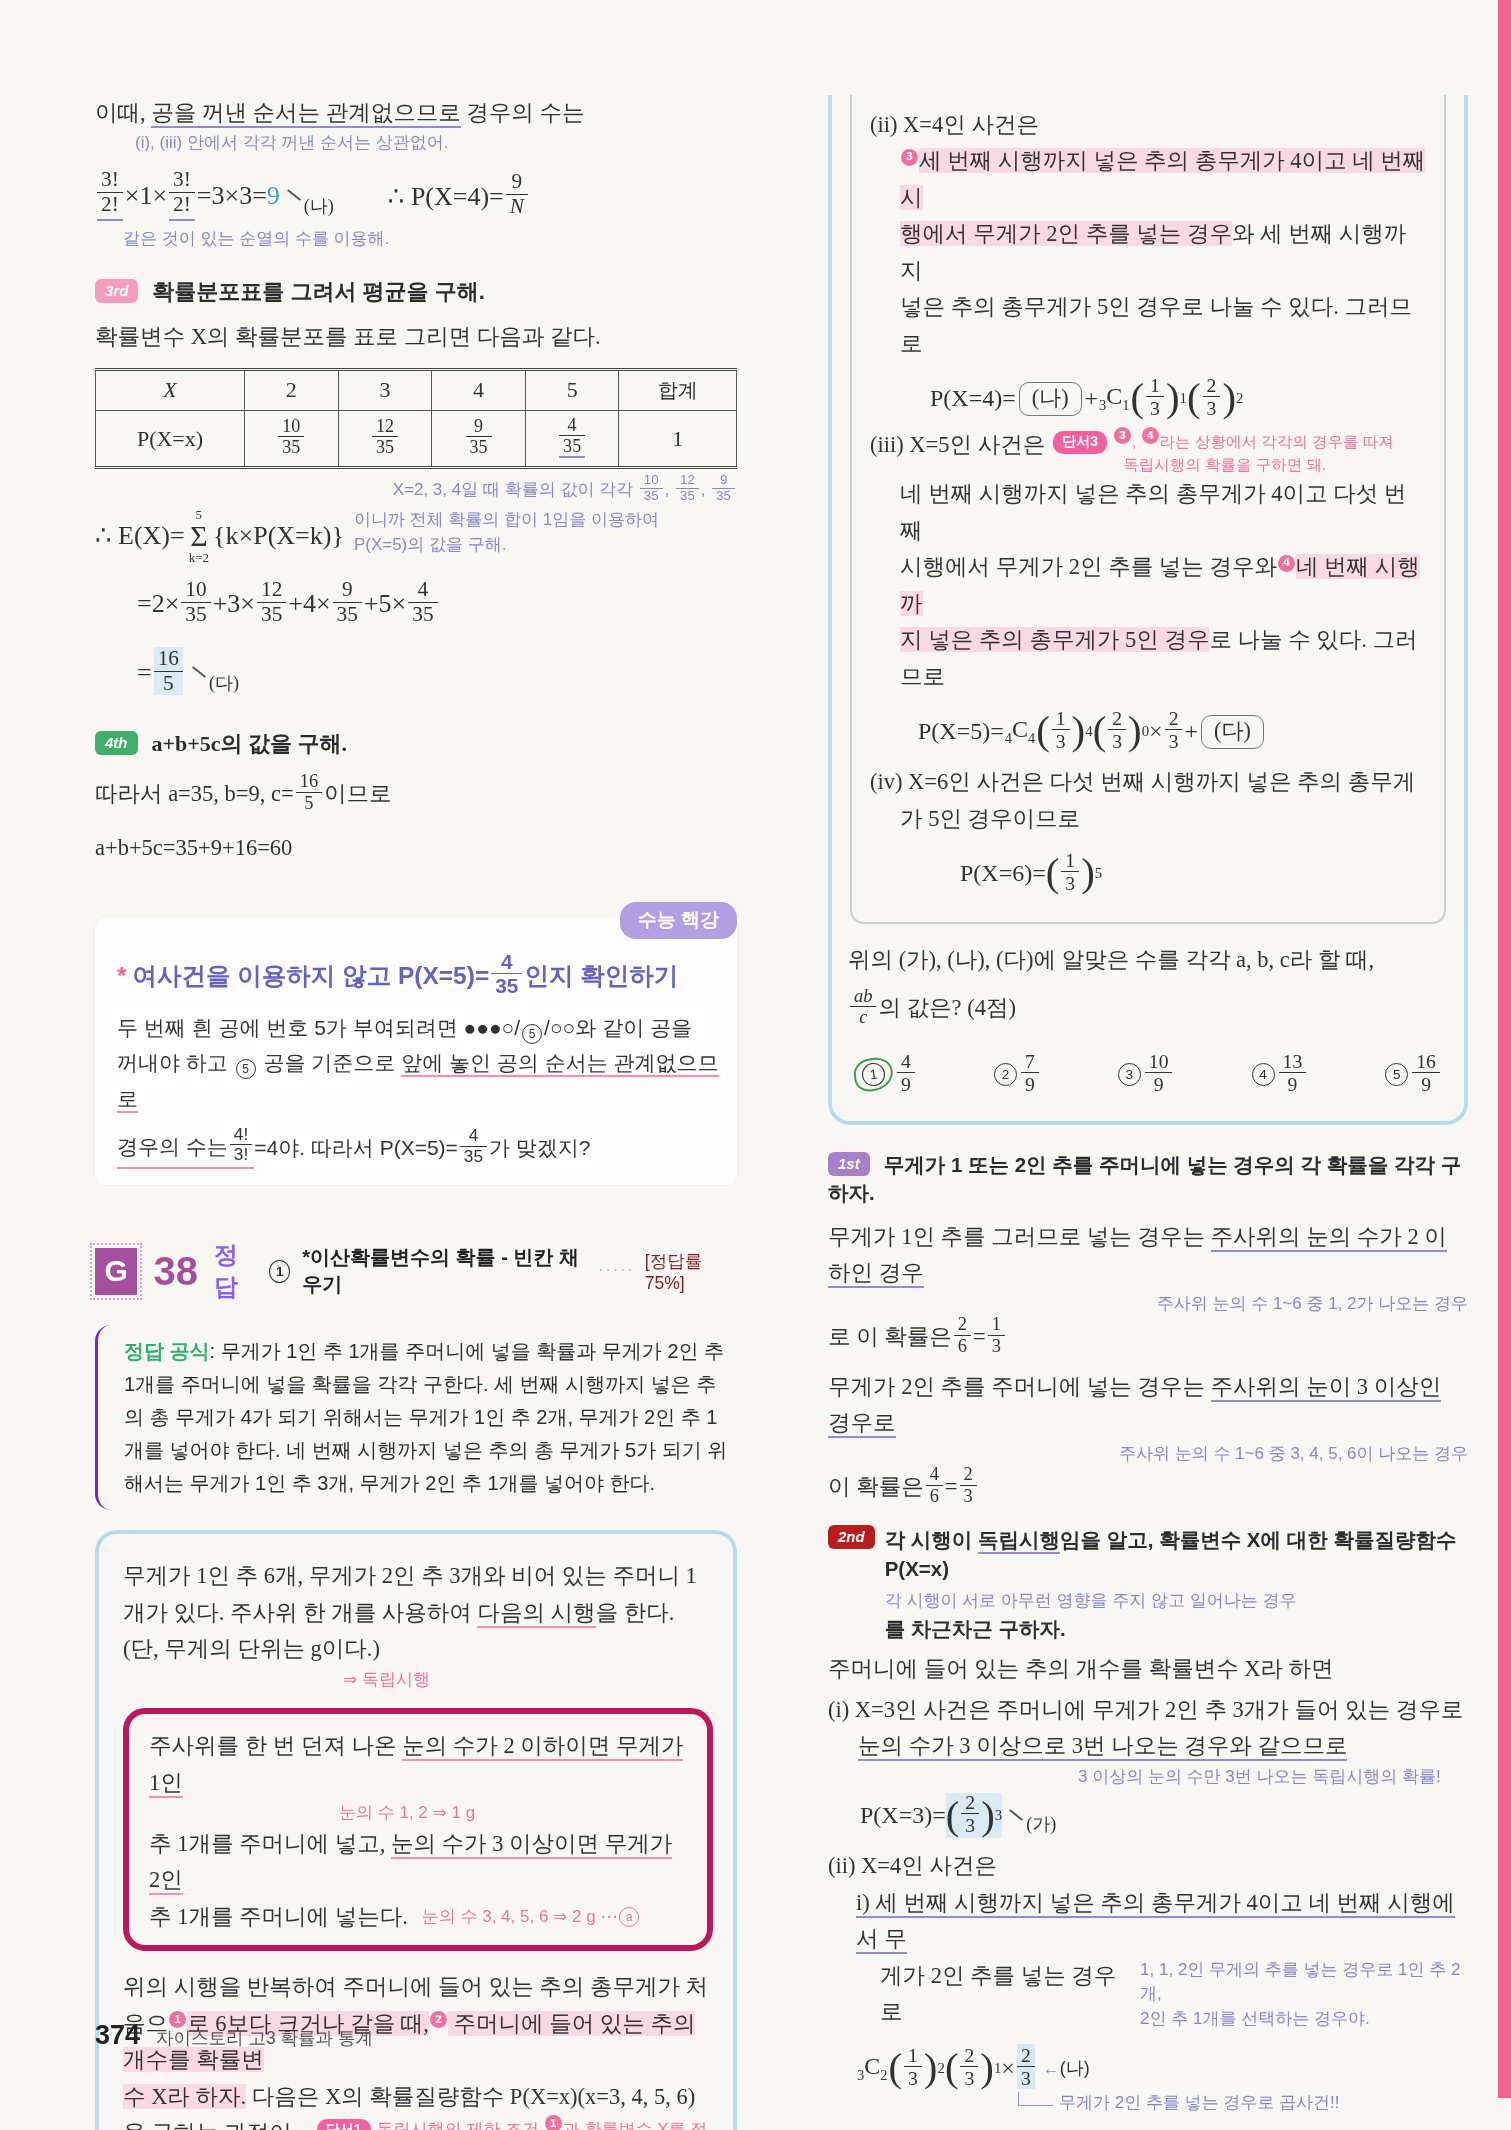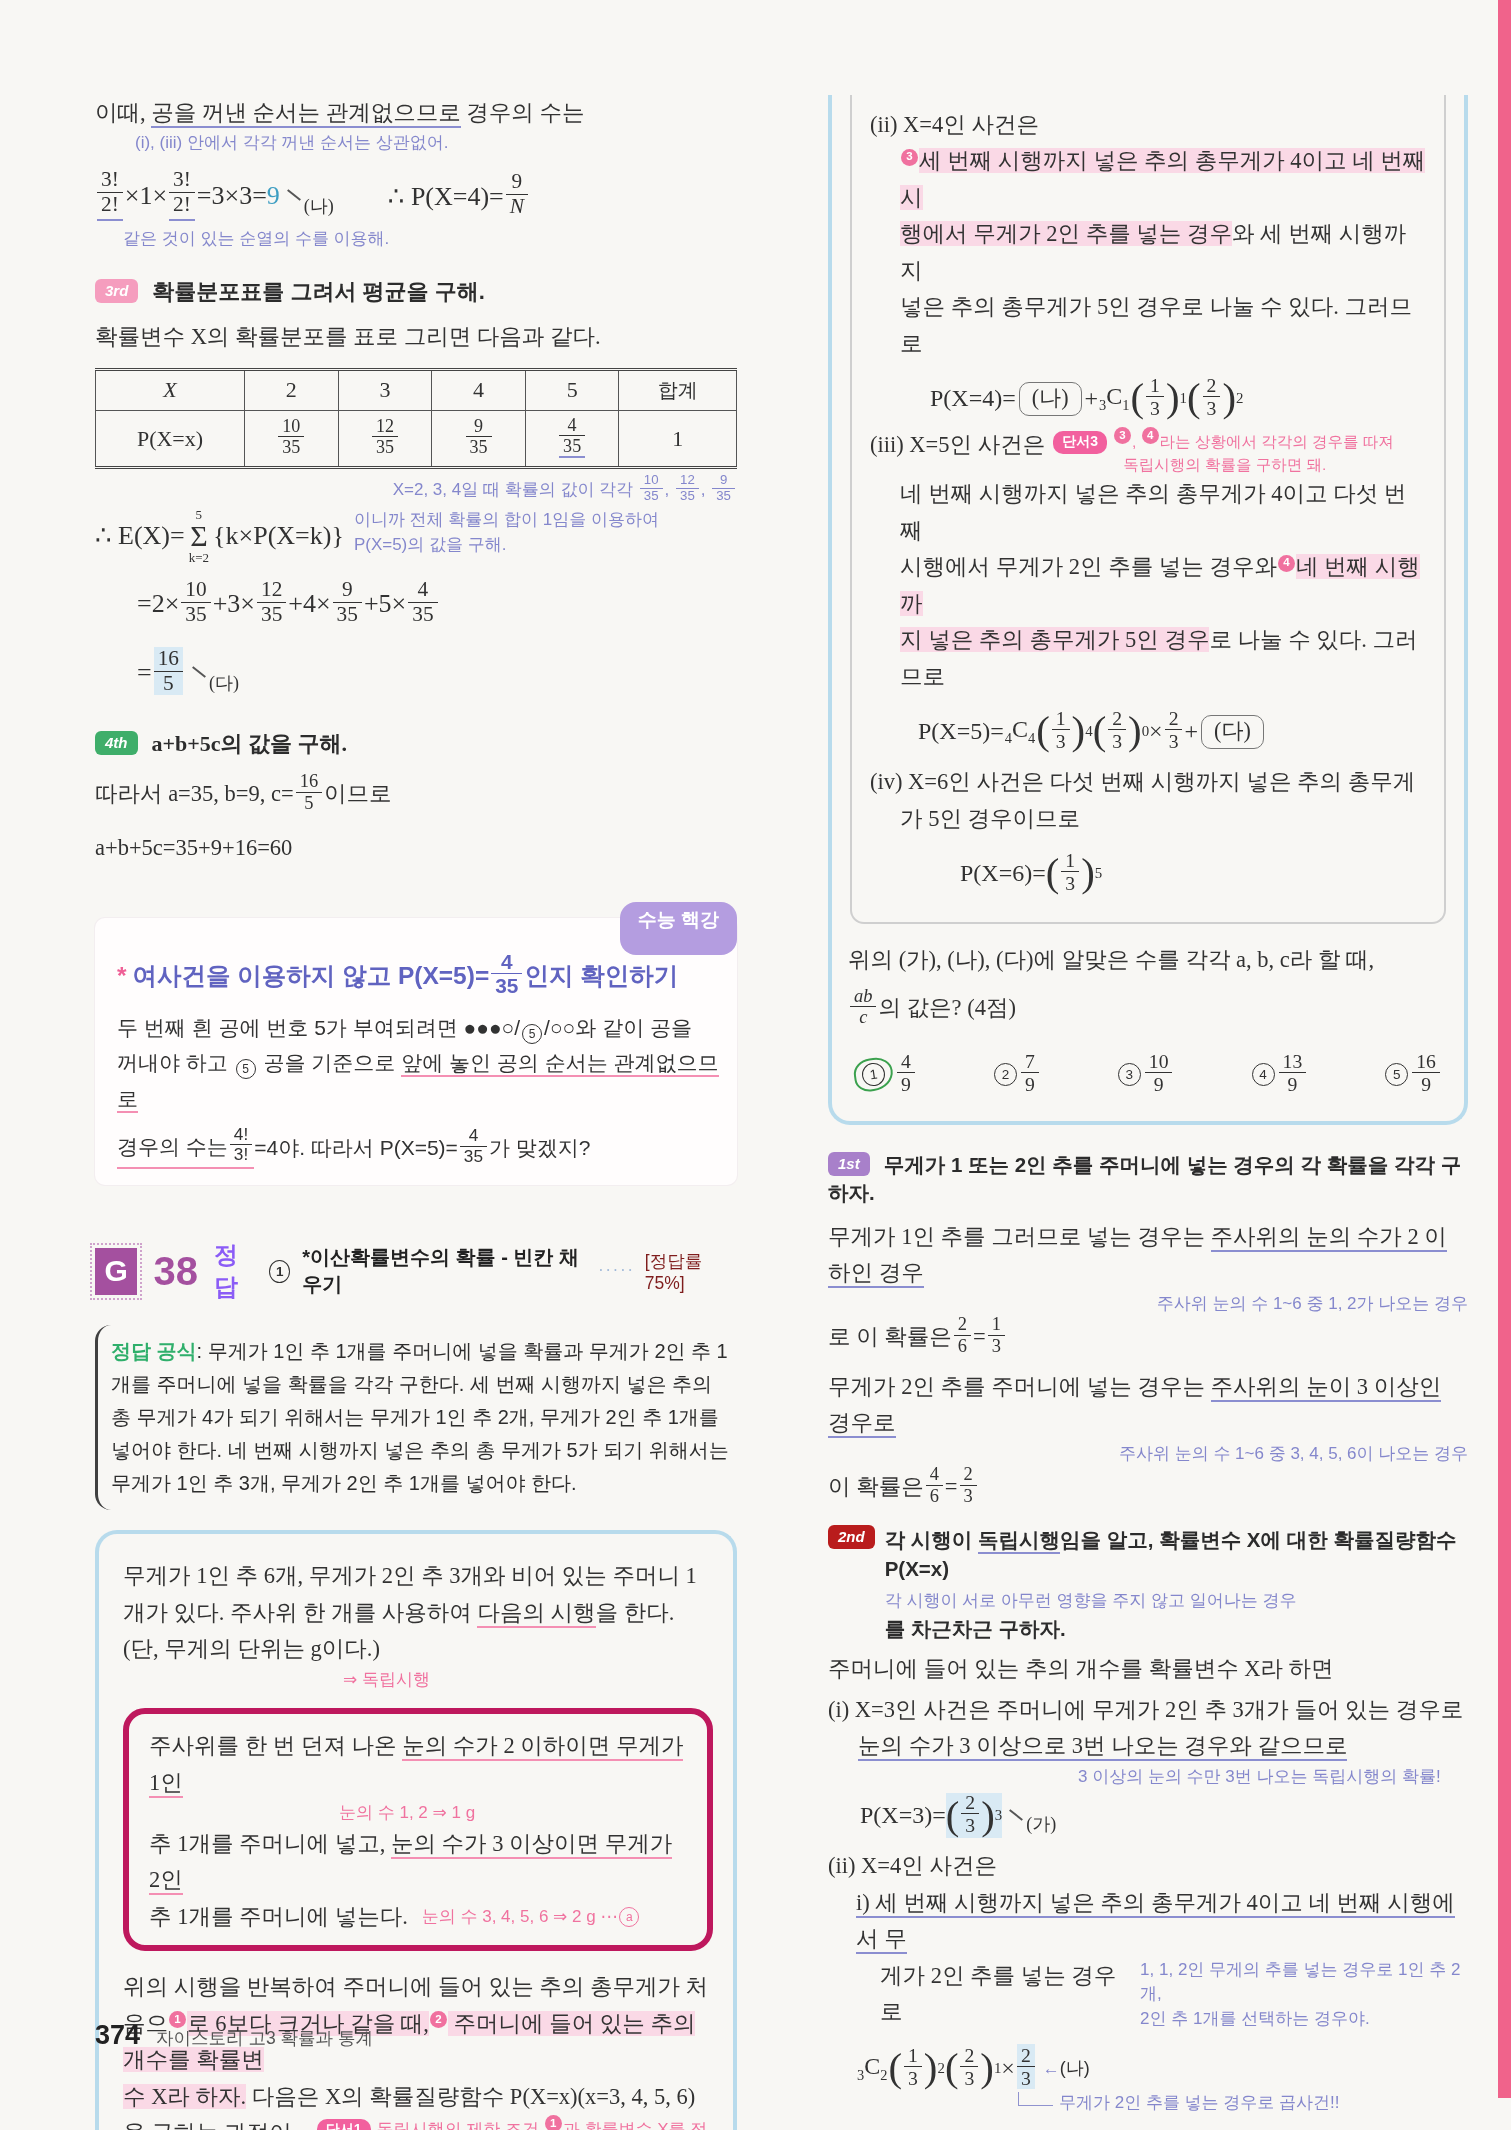--- a/index.html
+++ b/index.html
@@ -71,34 +71,34 @@
   .ptable{border-collapse:collapse;width:100%;margin-top:12px;font-size:22px;}
   .ptable td,.ptable th{border:1px solid #555;text-align:center;padding:6px 4px;font-weight:normal;}
   .ptable tr:first-child th,.ptable tr:first-child td{border-top:3px double #444;}
   .ptable tr:last-child th,.ptable tr:last-child td{border-bottom:3px double #444;}
   .ptable th{width:140px;}
   .ptable .ital{font-style:italic;}
   
   .hkbox{position:relative;background:#fffdfd;border-radius:10px;margin-top:52px;padding:34px 18px 16px 22px;
          box-shadow:0 0 0 1px #f3eef0;}
   .hkbadge{position:absolute;top:-16px;right:0;background:#b49de0;color:#fff;
-           font:bold 19px "Liberation Sans","DejaVu Sans",sans-serif;padding:5px 18px 22px;border-radius:16px;}
+           font:bold 19px "Liberation Sans","DejaVu Sans",sans-serif;padding:5px 18px 6px;border-radius:16px;}
   .hktitle{color:#6063c0;font-weight:bold;font-size:24.5px;font-family:"Liberation Sans","DejaVu Sans",sans-serif;margin-bottom:10px;}
   .hkstar{color:#ef5f96;margin-right:6px;}
   
   .g38row{margin-top:54px;display:flex;align-items:center;gap:10px;}
   .gbox{width:47px;height:47px;background:#a4509f;color:#fff;display:flex;align-items:center;justify-content:center;
         font:bold 30px "Liberation Sans","DejaVu Sans",sans-serif;outline:2px dotted #cfa3cc;outline-offset:3px;}
   .gnum{color:#a4509f;font:bold 40px "Liberation Sans","DejaVu Sans",sans-serif;margin:0 6px;}
   .ganslbl{font:bold 24px "Liberation Sans","DejaVu Sans",sans-serif;color:#8b5cf6;}
   .gtopic{font:bold 20px "Liberation Sans","DejaVu Sans",sans-serif;color:#222;}
   .gdots{color:#9fb8d8;font-size:16px;letter-spacing:2px;}
   .grate{color:#7f1d1d;font:17.5px "Liberation Sans","DejaVu Sans",sans-serif;}
   
-  .gongsik{margin-top:22px;border-left:3px solid #404040;border-radius:16px 0 0 16px;padding:10px 6px 10px 13px;
+  .gongsik{margin-top:22px;border-left:3px solid #6d28d9;border-radius:16px 0 0 16px;padding:10px 6px 10px 26px;
            font-size:20px;line-height:1.65;color:#2d2d2d;}
   .glabel{color:#2faf6b;font-weight:bold;}
   
   .probbox{border:4px solid #b8dbec;border-bottom:none;border-radius:22px 22px 0 0;margin-top:20px;
            padding:24px 20px 6px 24px;}
   .innerbox{border:6px solid #be185d;border-radius:22px;padding:14px 20px 10px;margin:16px 0 18px;}
   .rbox{border:4px solid #b8dbec;border-top:none;border-radius:0 0 22px 22px;padding:0 16px 20px;}
   .rinner{border:2px solid #cfcfcf;border-top:none;border-radius:0 0 14px 14px;padding:12px 18px 18px;margin:0 2px;}
   .blank{display:inline-block;border:1.5px solid #777;border-radius:10px;padding:0 12px 2px;font-size:0.92em;margin:0 3px;}
   .formula{margin-top:14px;}

